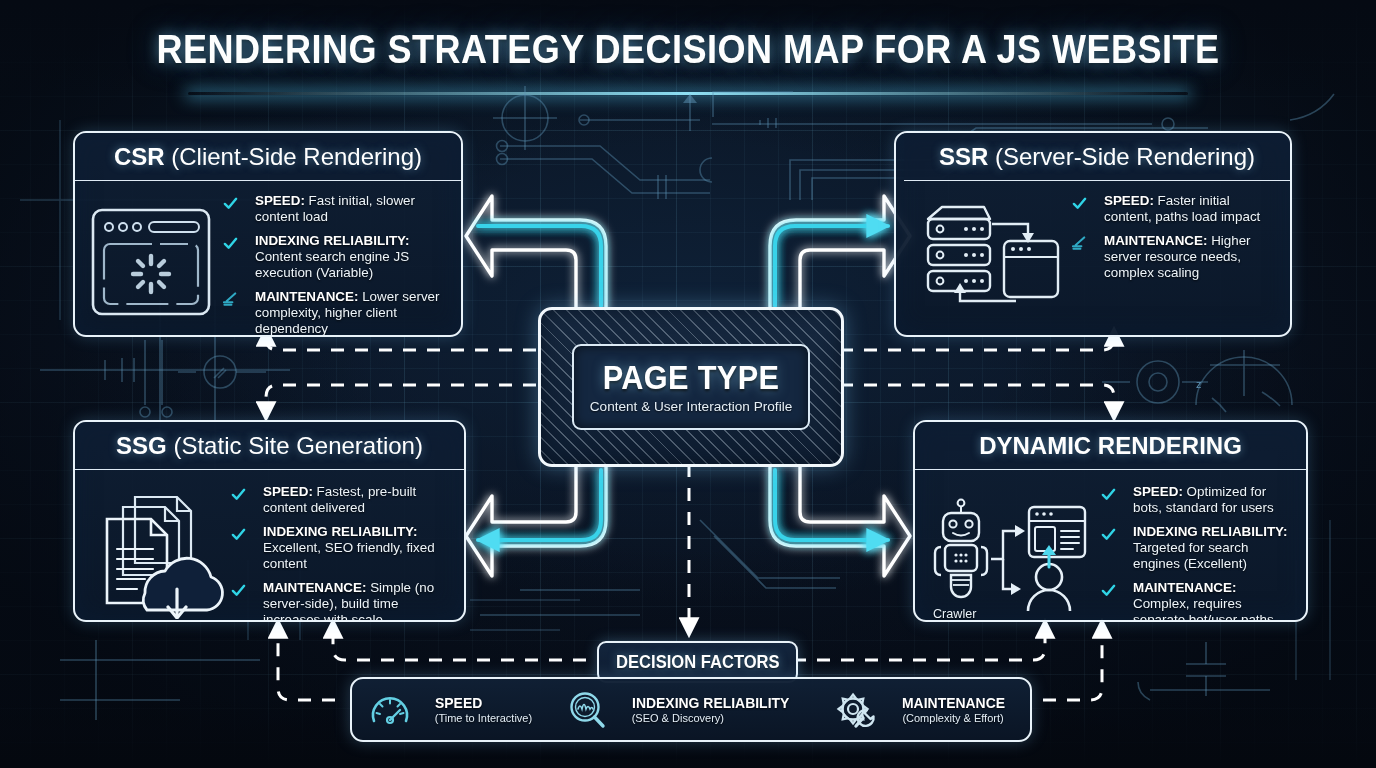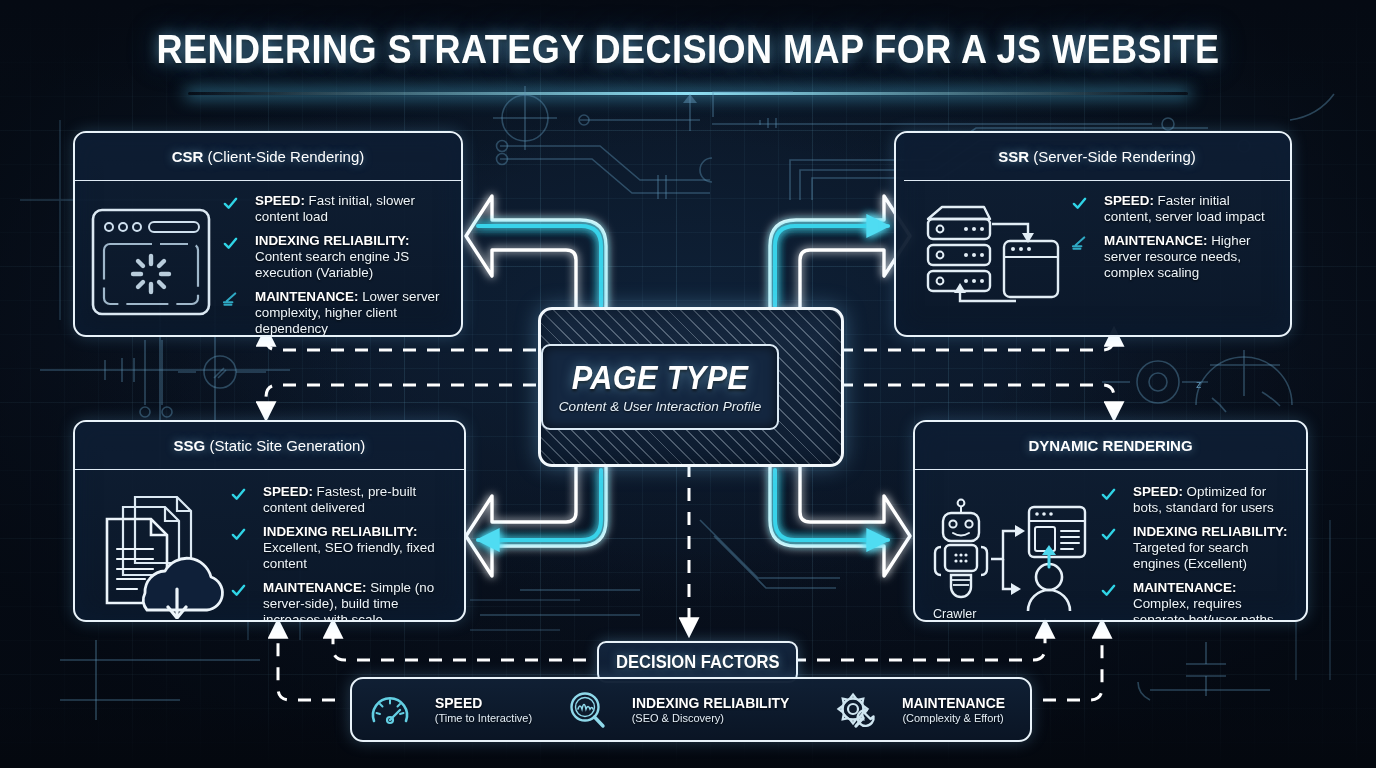--- a/index.html
+++ b/index.html
@@ -70,21 +70,21 @@
     box-shadow:0 0 16px rgba(120,200,255,.22), inset 0 0 24px rgba(10,30,55,.6);
     overflow:hidden;
   }
   .card-head{
     height:47px;
     display:flex;align-items:center;justify-content:center;
     border-bottom:1.6px solid #dfeaf4;
     background:rgba(14,29,50,.6);
   }
   .card-title{
-    font-size:15px;color:#ffffff;white-space:nowrap;
+    font-size:24px;color:#ffffff;white-space:nowrap;
     text-shadow:0 0 8px rgba(150,220,255,.5);
     text-align:right;
   }
   .card-title b{font-weight:700;}
   .card-title span{font-weight:400;}
   .card-body{display:flex;padding:10px 12px 10px 10px;gap:6px;}
   .card-icon{flex:0 0 auto;display:flex;align-items:center;justify-content:center;}
   .feature-list{flex:1;display:flex;flex-direction:column;gap:9px;padding-top:4px;}
   .feature{display:flex;gap:17px;align-items:flex-start;}
   .tick{flex:0 0 auto;width:15px;height:15px;margin-top:3px;}
@@ -101,21 +101,21 @@
   #card-csr .card-body, #card-ssr .card-body{padding-top:8px;}
   #card-ssr .feature-list, #card-dyn .feature-list{padding-left:2px;}
   
   #hub{
     position:absolute;left:538px;top:307px;width:300px;height:154px;
     border:3px solid #f2f8fc;border-radius:14px;
     background:
       repeating-linear-gradient(45deg, rgba(225,240,252,.30) 0 1.4px, rgba(14,28,48,0) 1.4px 9px),
       linear-gradient(180deg,#16283f,#0e1d31);
     box-shadow:0 0 22px rgba(130,205,255,.35), inset 0 0 20px rgba(6,16,30,.7);
-    display:flex;align-items:center;font-style:italic;
+    display:flex;align-items:center;justify-content:center;
   }
   #hub-inner{
     width:234px;height:82px;border:2px solid #dceaf5;border-radius:9px;
     background:#142740;
     display:flex;flex-direction:column;align-items:center;justify-content:center;
     box-shadow:0 0 12px rgba(0,0,0,.6) inset;
   }
   #hub-title{
     font-size:33px;font-weight:700;color:#ffffff;letter-spacing:.4px;
     transform:scaleX(.93);
@@ -413,21 +413,21 @@
           <path d="M108 44 L114 54 L120 44 Z" fill="#e2edf5"></path>
           <path d="M102 112 H46 V100" fill="none" stroke="#e2edf5" stroke-width="2.4"></path>
           <path d="M40 104 L46 94 L52 104 Z" fill="#e2edf5"></path>
         </svg>
       </div>
       <div class="feature-list">
         <div class="feature">
           <svg class="tick" viewBox="0 0 16 16">
               <path d="M2 8.5 L6 12.5 L14 3" fill="none" stroke="#2fd4e6" stroke-width="2.6" stroke-linecap="round" stroke-linejoin="round"></path>
             </svg>
-          <div class="feat-text"><span class="lbl">SPEED:</span><span> Faster initial content, server load impact</span></div>
+          <div class="feat-text"><span class="lbl">SPEED:</span><span> Faster initial content, paths load impact</span></div>
         </div>
         <div class="feature">
           <svg class="tick" viewBox="0 0 16 16">
               <path d="M1 11 L10 11 M1.5 13.5 L9 13.5 M4 9.5 L13 1.5" fill="none" stroke="#2fa9c4" stroke-width="2.2" stroke-linecap="round"></path>
             </svg>
           <div class="feat-text"><span class="lbl">MAINTENANCE:</span><span> Higher server resource needs, complex scaling</span></div>
         </div>
       </div>
     </div>
   </div>

